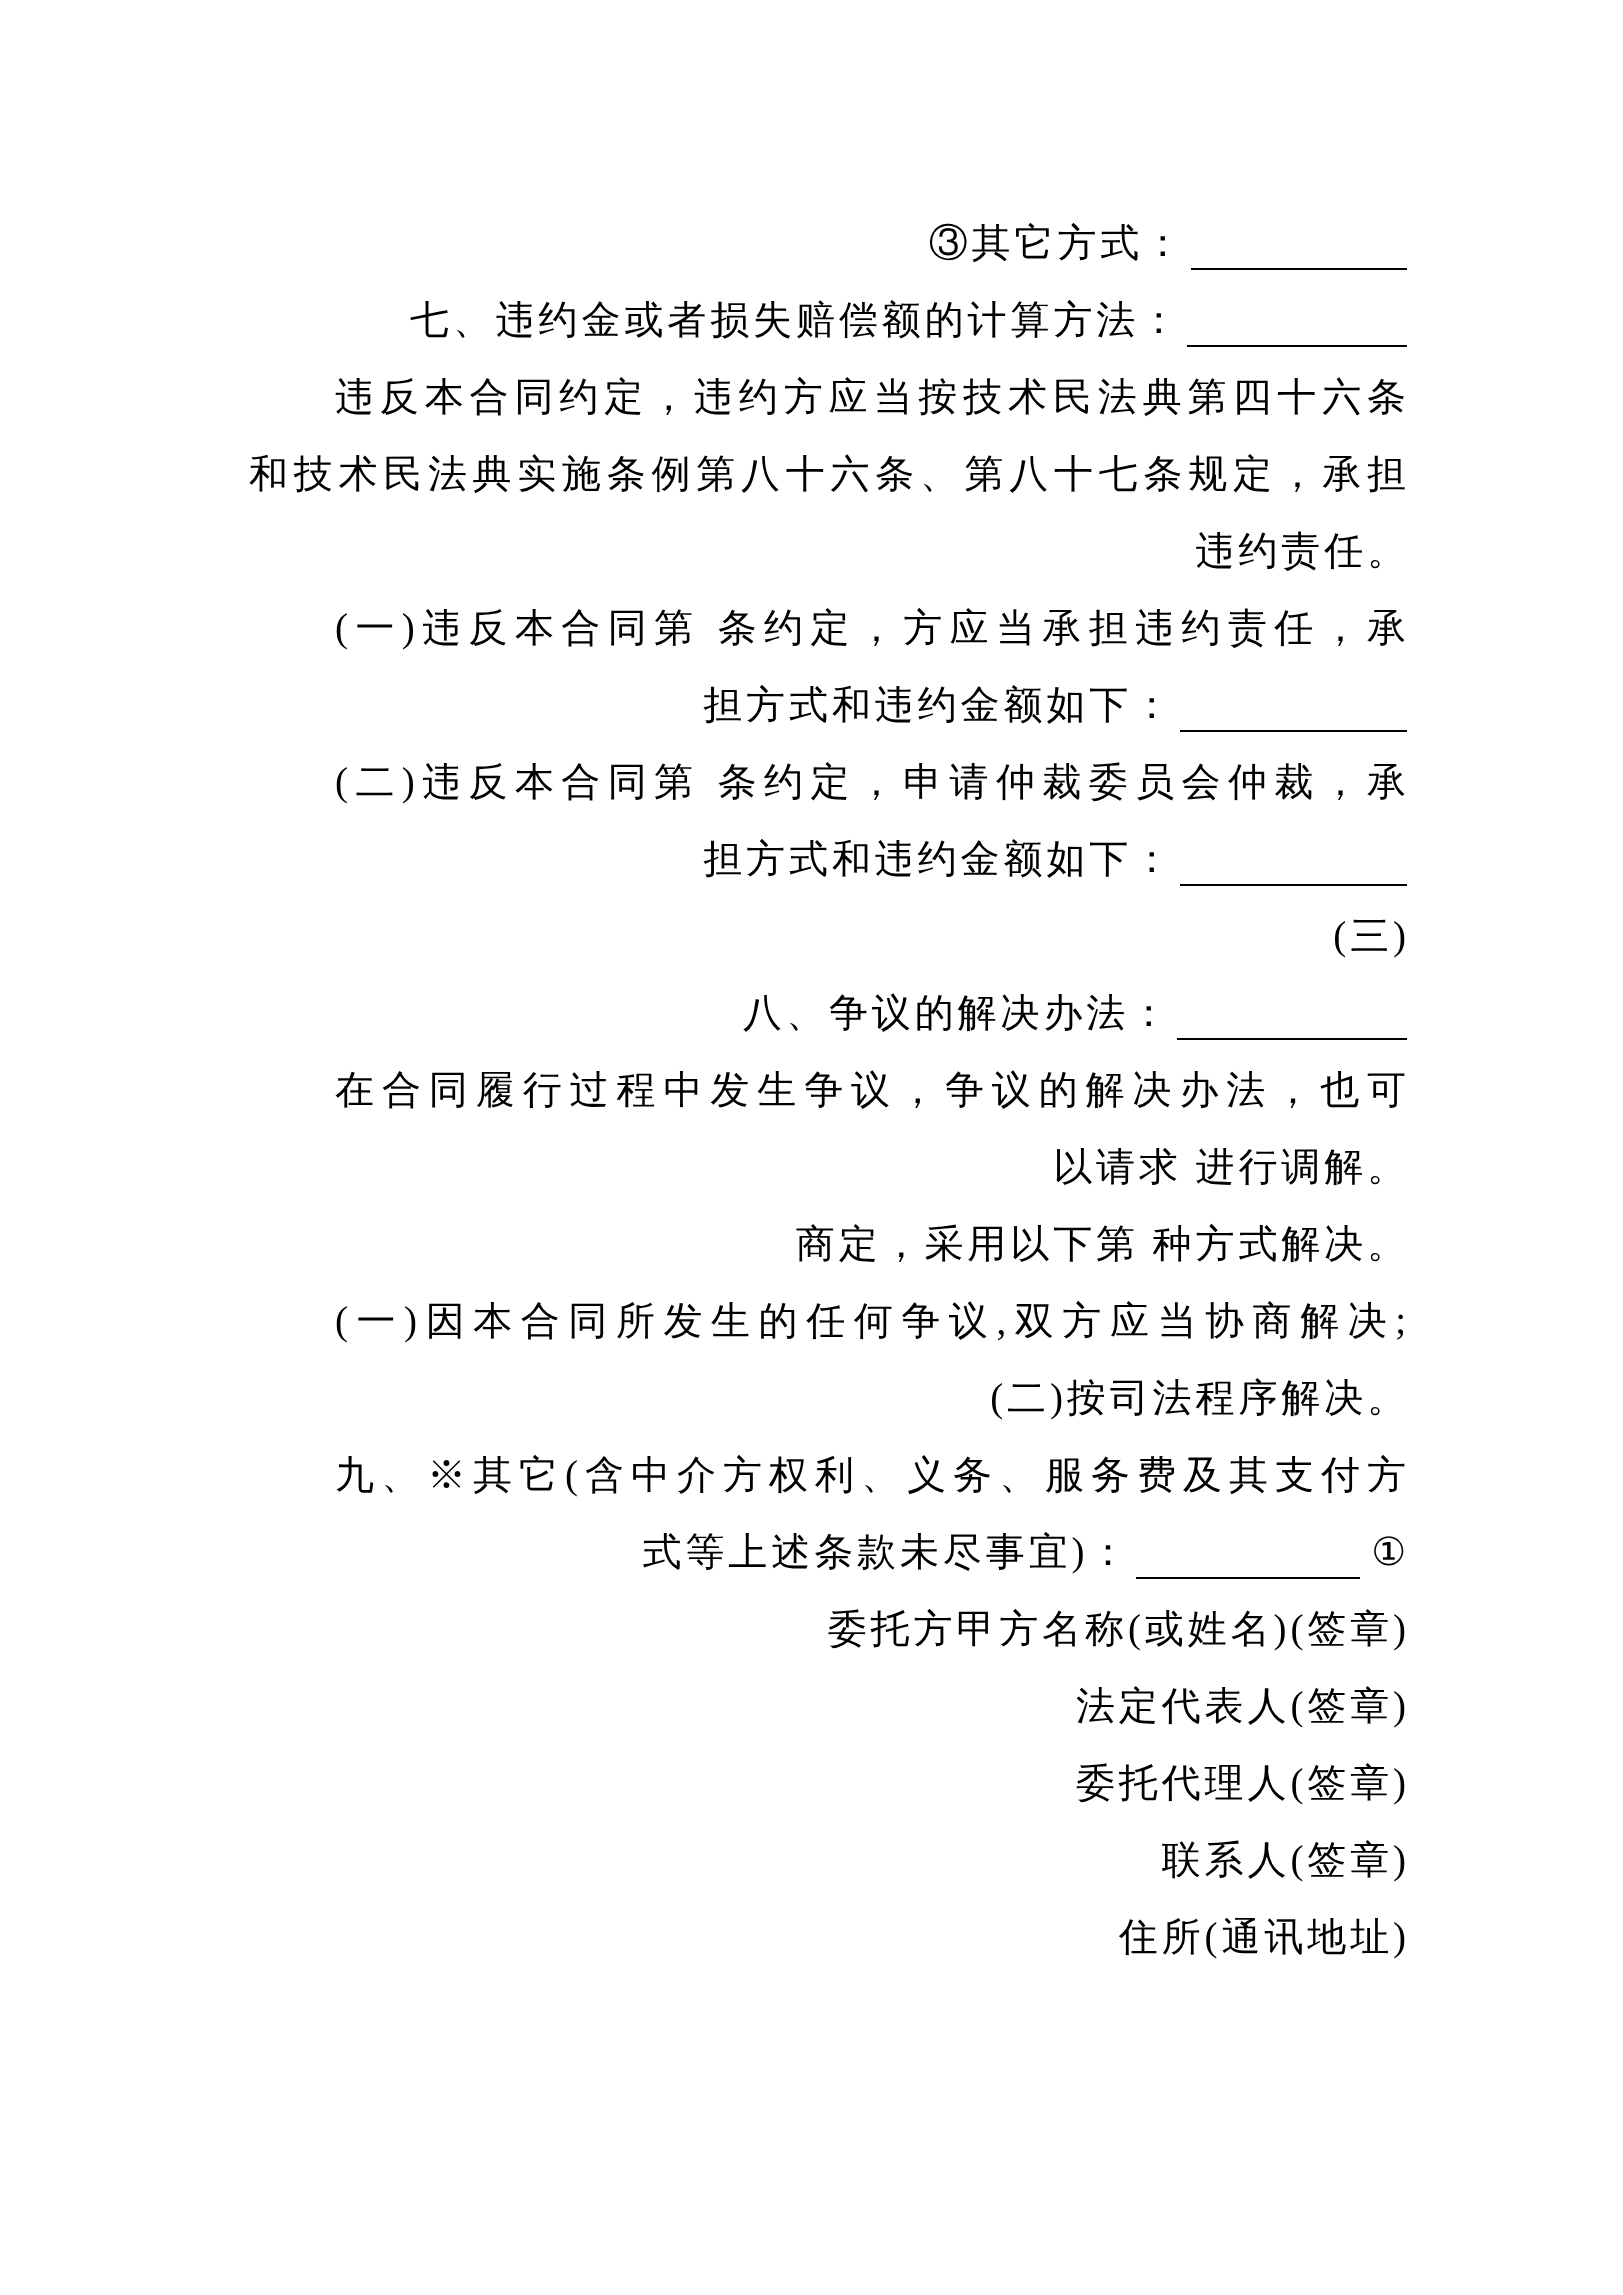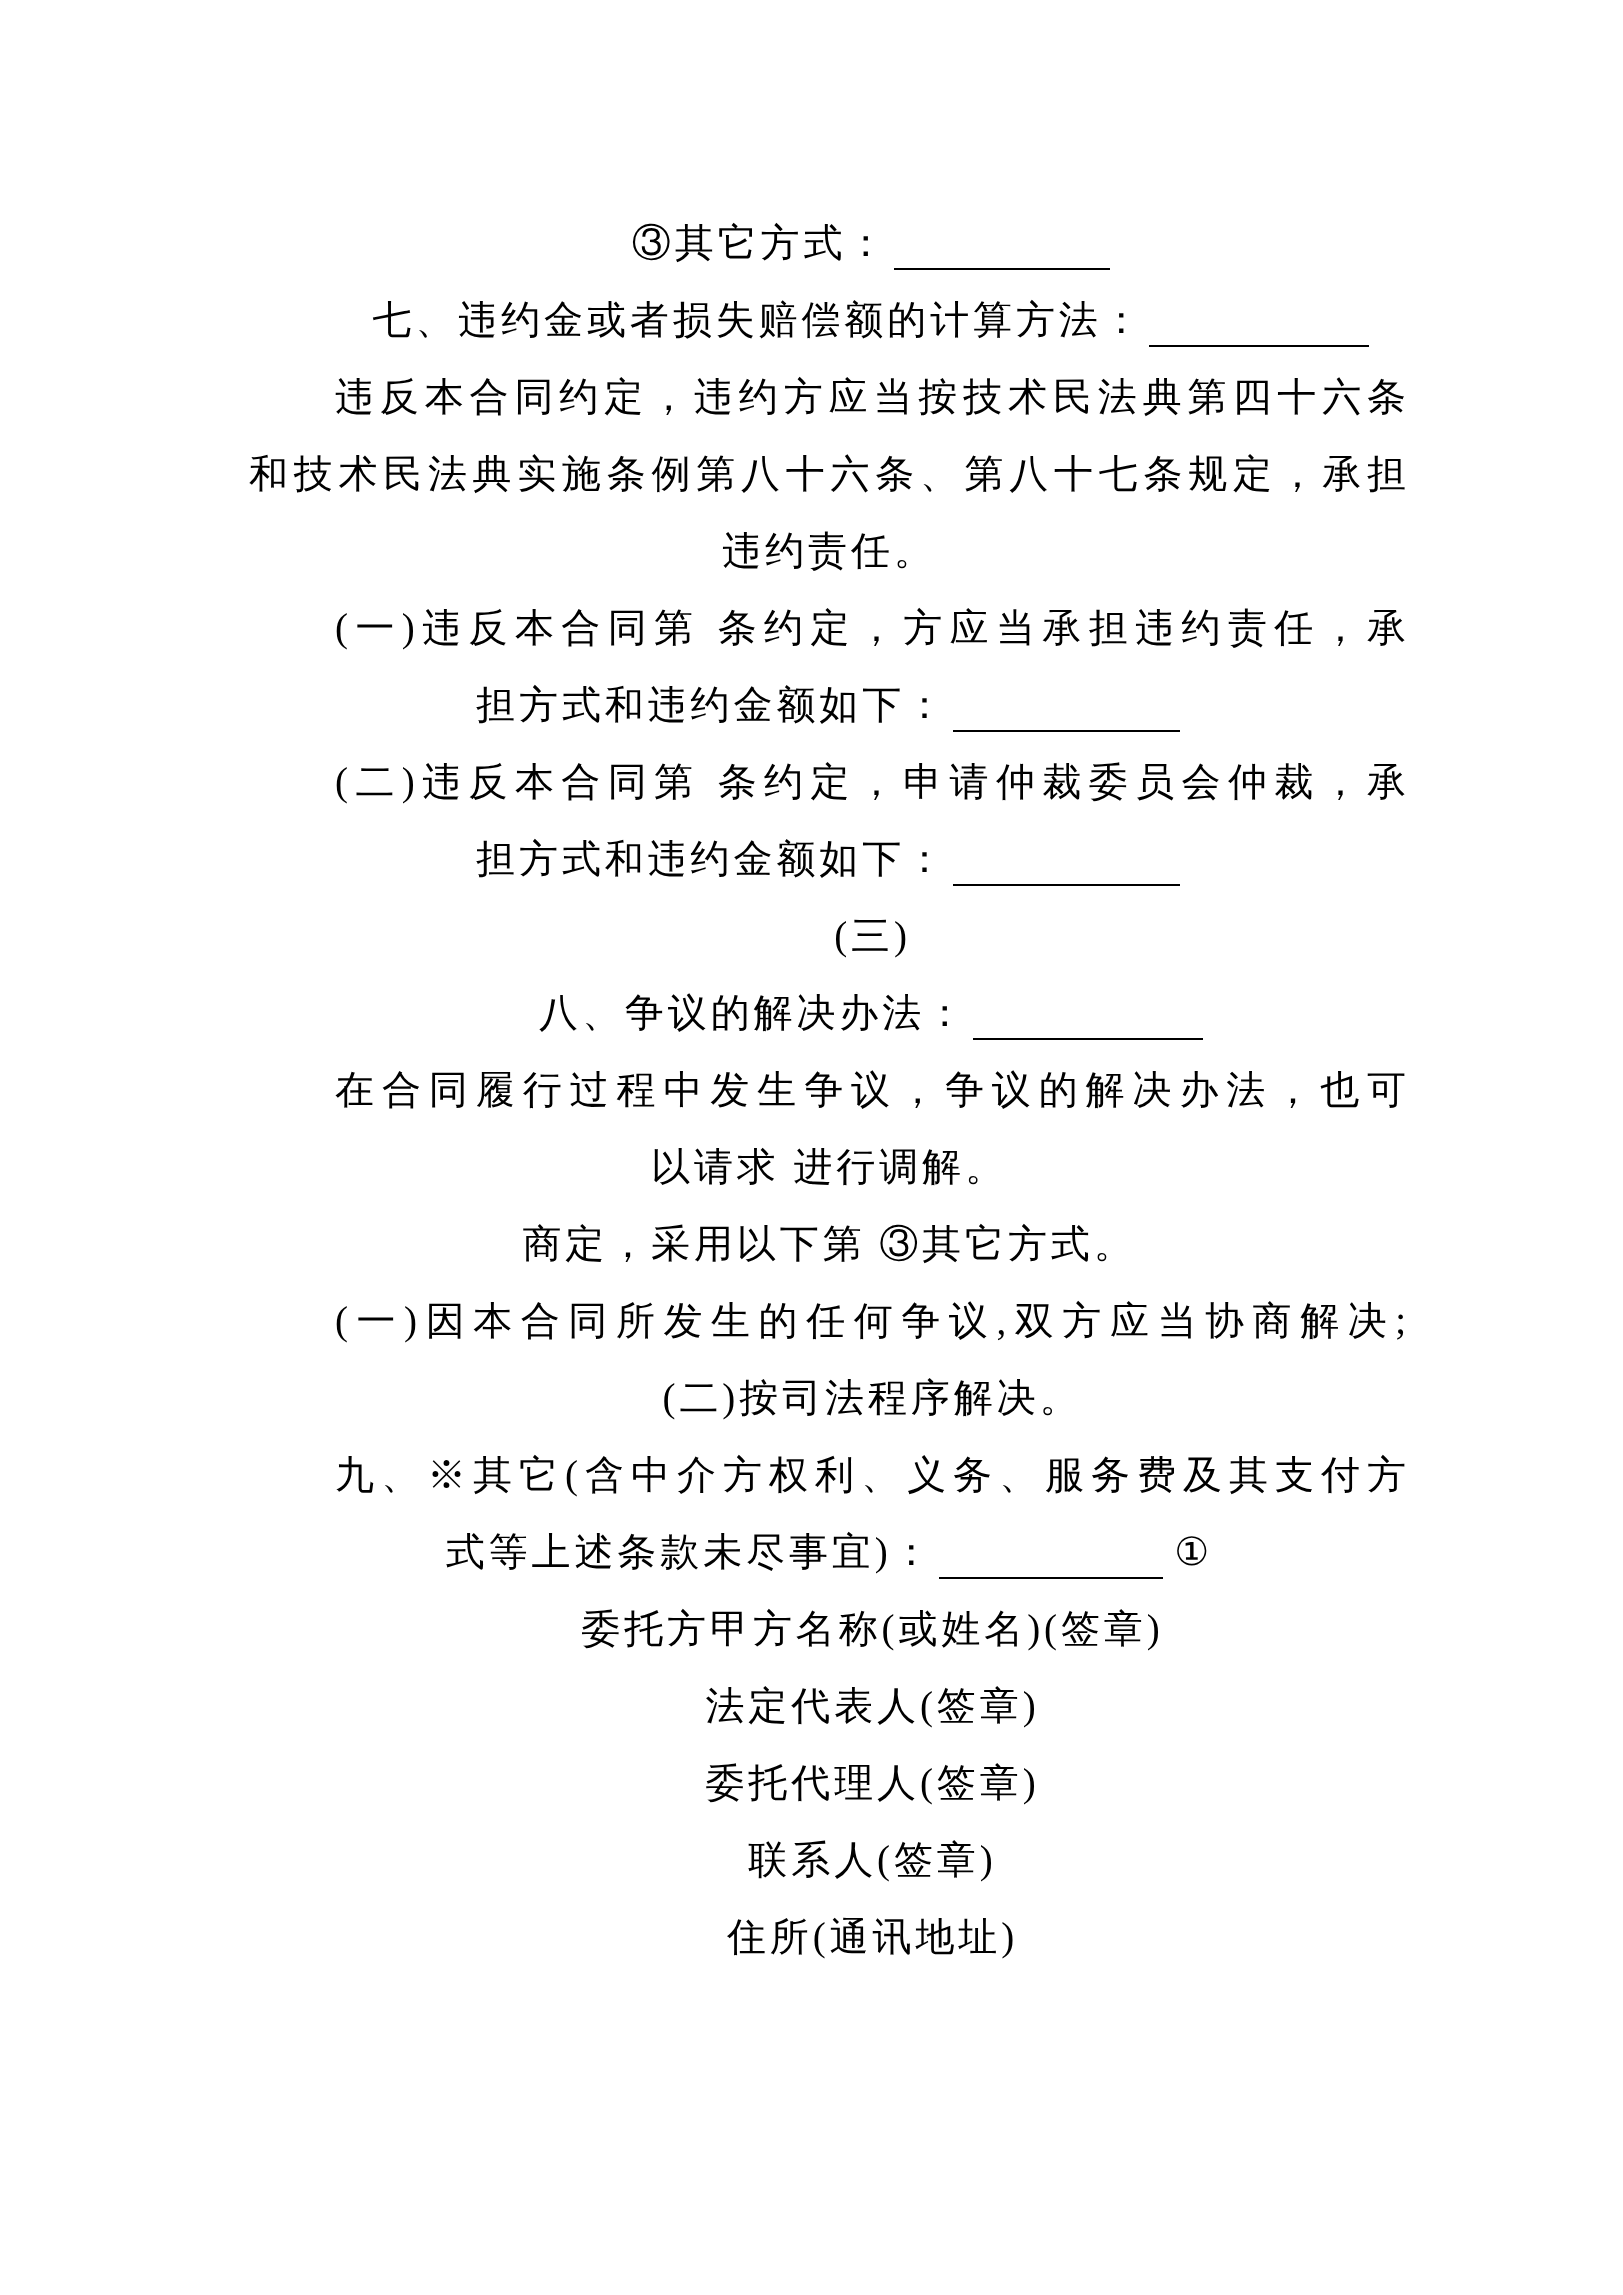--- a/index.html
+++ b/index.html
@@ -19,21 +19,21 @@
     top: 204px;
     left: 249px;
     width: 1161px;
     color: #000000;
     font-size: 39px;
     line-height: 77px;
     letter-spacing: 3.9px;
   }
   .line {
     white-space: nowrap;
-    text-align: center;
+    text-align: right;
   }
   .line.indent { padding-left: 86px; }
   .line.justify {
     text-align: justify;
     text-align-last: justify;
     -moz-text-align-last: justify;
   }
   .blank {
     display: inline-block;
     height: 0.42em;
@@ -55,21 +55,21 @@
       <div class="line justify"><span class="t">和技术民法典实施条例第八十六条、第八十七条规定，承担</span></div>
       <div class="line"><span class="t">违约责任。</span></div>
       <div class="line indent justify"><span class="t">(一)违反本合同第 条约定，方应当承担违约责任，承</span></div>
       <div class="line"><span class="t">担方式和违约金额如下：</span><span class="blank" style="width: 227px;"></span></div>
       <div class="line indent justify"><span class="t">(二)违反本合同第 条约定，申请仲裁委员会仲裁，承</span></div>
       <div class="line"><span class="t">担方式和违约金额如下：</span><span class="blank" style="width: 227px;"></span></div>
       <div class="line indent"><span class="t">(三)</span></div>
       <div class="line indent"><span class="t">八、争议的解决办法：</span><span class="blank" style="width: 230px;"></span></div>
       <div class="line indent justify"><span class="t">在合同履行过程中发生争议，争议的解决办法，也可</span></div>
       <div class="line"><span class="t">以请求 进行调解。</span></div>
-      <div class="line"><span class="t">商定，采用以下第 ③其它方式。</span></div>
+      <div class="line"><span class="t">商定，采用以下第 种方式解决。</span></div>
       <div class="line indent justify"><span class="t">(一)因本合同所发生的任何争议,双方应当协商解决;</span></div>
       <div class="line indent"><span class="t">(二)按司法程序解决。</span></div>
       <div class="line indent justify"><span class="t">九、※其它(含中介方权利、义务、服务费及其支付方</span></div>
       <div class="line"><span class="t">式等上述条款未尽事宜)：</span><span class="blank" style="width: 224px;"></span><span class="suffix">①</span></div>
       <div class="line indent"><span class="t">委托方甲方名称(或姓名)(签章)</span></div>
       <div class="line indent"><span class="t">法定代表人(签章)</span></div>
       <div class="line indent"><span class="t">委托代理人(签章)</span></div>
       <div class="line indent"><span class="t">联系人(签章)</span></div>
       <div class="line indent"><span class="t">住所(通讯地址)</span></div>
     </div>

